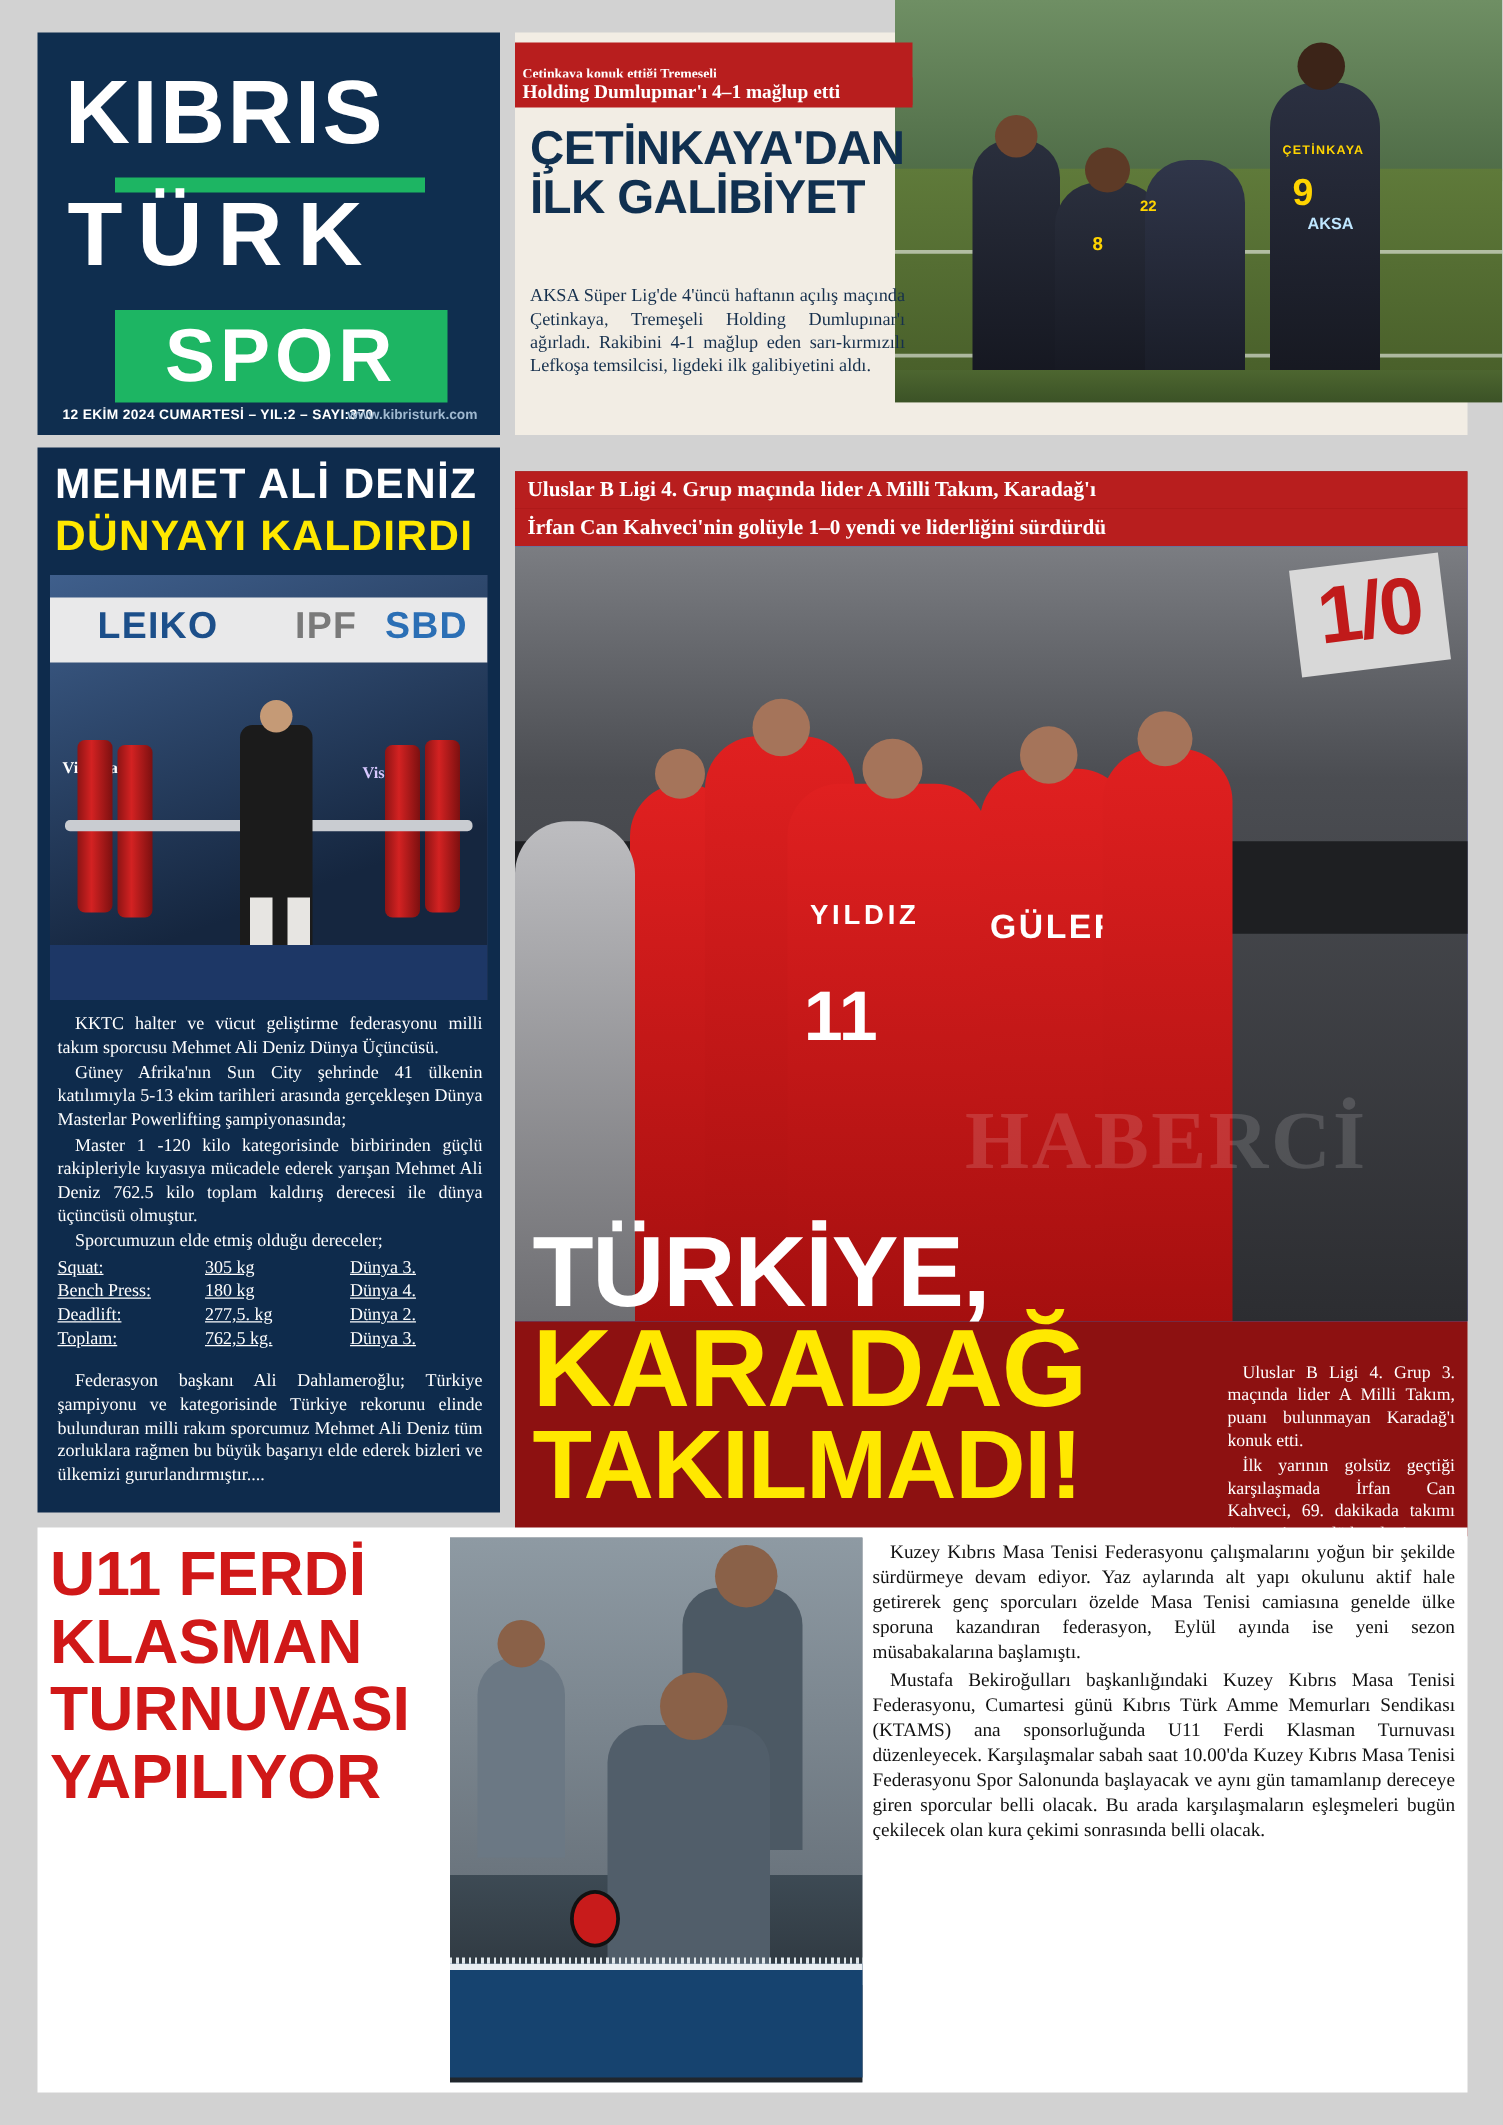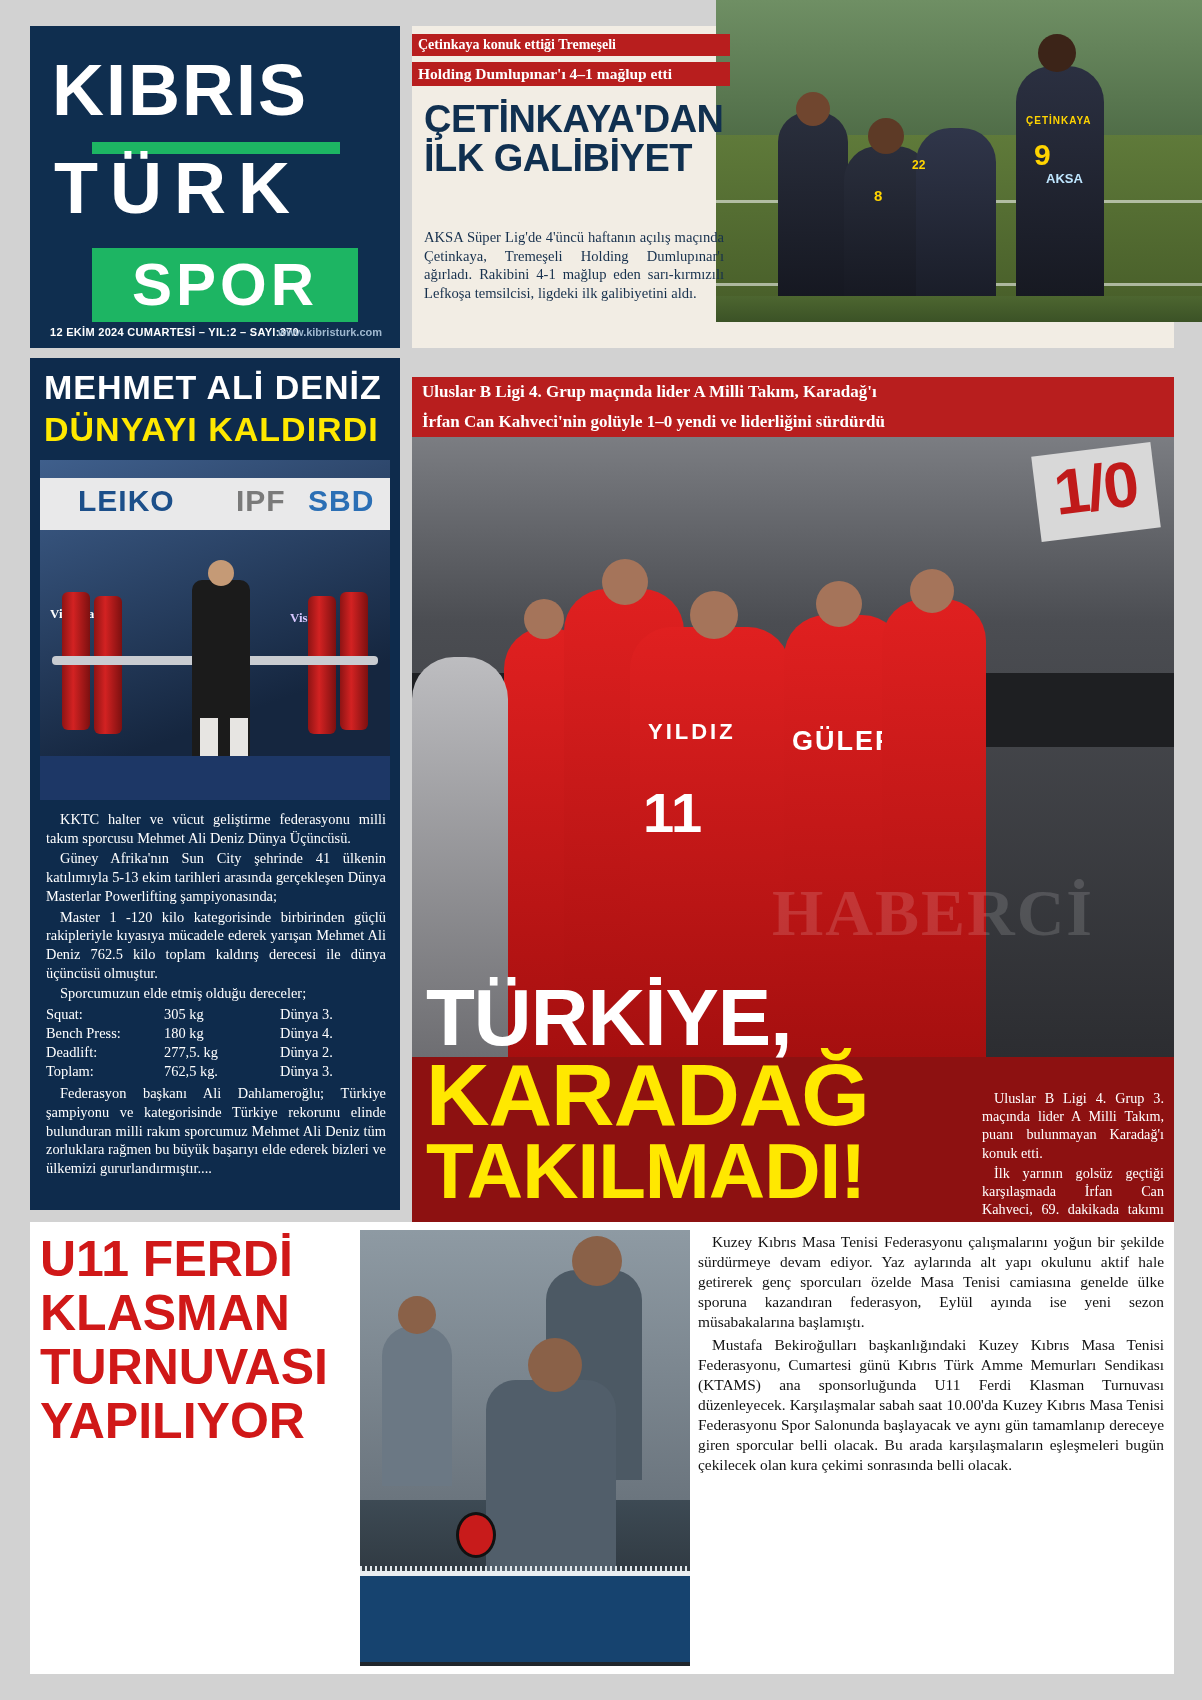--- a/index.html
+++ b/index.html
@@ -20,21 +20,21 @@
   .mh-date{position:absolute;left:20px;top:300px;font-size:11px;color:#ffffff;font-weight:bold;letter-spacing:.3px;}
   .mh-site{position:absolute;right:18px;top:300px;font-size:11px;color:#9fb8cf;font-weight:bold;}
 
   
   #top-right{left:412px;top:26px;width:762px;height:322px;background:#f2ede4;}
   #tr-photo{left:716px;top:0;width:486px;height:322px;}
   .tr-sky{position:absolute;left:0;top:0;width:100%;height:45%;background:linear-gradient(#6f8f64,#4e6b46);}
   .tr-grass{position:absolute;left:0;top:42%;width:100%;height:58%;background:linear-gradient(#5f7a3a,#465c28);}
   .tr-line{position:absolute;left:0;width:100%;height:3px;background:rgba(255,255,255,.55);}
   .kicker{position:absolute;background:#b81e1e;color:#fff;font-weight:bold;}
-  #tr-k1{left:412px;top:34px;width:306px;padding:3px 6px;font-size:14px;font-family:"Liberation Serif",serif;}
+  #tr-k1{left:412px;top:34px;width:306px;padding:19px 6px;font-size:11px;font-family:"Liberation Serif",serif;}
   #tr-k2{left:412px;top:62px;width:306px;padding:3px 6px;font-size:15.5px;font-family:"Liberation Serif",serif;}
   #tr-head{position:absolute;left:424px;top:100px;width:300px;color:#103050;font-weight:bold;font-size:38px;line-height:1.03;letter-spacing:-.5px;}
   #tr-body{position:absolute;left:424px;top:228px;width:300px;font-family:"Liberation Serif",serif;font-size:14.6px;line-height:1.28;color:#16304d;text-align:justify;}
 
   
   #left-story{left:30px;top:358px;width:370px;height:852px;background:#0e2b4c;}
   #ls-title1{position:absolute;left:14px;top:12px;width:344px;color:#fff;font-weight:bold;font-size:34px;letter-spacing:1px;line-height:1;}
   #ls-title2{position:absolute;left:14px;top:54px;width:344px;color:#ffe800;font-weight:bold;font-size:34px;letter-spacing:1px;line-height:1;}
   #ls-photo{left:10px;top:102px;width:350px;height:340px;background:#2a3f63;}
   .ls-bg{position:absolute;left:0;top:0;width:100%;height:100%;background:linear-gradient(160deg,#3f5f8c,#15263f 70%);}
@@ -160,21 +160,21 @@
       <div class="ls-leg" style="left:190px;top:258px;"></div>
       <div class="ls-floor"></div>
     </div>
 
     <div id="ls-body">
       <p>KKTC halter ve vücut geliştirme federasyonu milli takım sporcusu Mehmet Ali Deniz Dünya Üçüncüsü.</p>
       <p>Güney Afrika'nın Sun City şehrinde 41 ülkenin katılımıyla 5-13 ekim tarihleri arasında gerçekleşen Dünya Masterlar Powerlifting şampiyonasında;</p>
       <p>Master 1 -120 kilo kategorisinde birbirinden güçlü rakipleriyle kıyasıya mücadele ederek yarışan Mehmet Ali Deniz 762.5 kilo toplam kaldırış derecesi ile dünya üçüncüsü olmuştur.</p>
       <p>Sporcumuzun elde etmiş olduğu dereceler;</p>
 
-      <div id="ls-table" style="position:relative;left:0;margin:2px 0 3px 0;">
+      <div id="ls-table" style="position:relative;left:0;margin:2px 0 15px 0;text-decoration:underline;">
         <div class="ls-row">
           <div class="c1">Squat:</div>
           <div class="c2">305 kg</div>
           <div class="c3">Dünya 3.</div>
         </div>
         <div class="ls-row">
           <div class="c1">Bench Press:</div>
           <div class="c2">180 kg</div>
           <div class="c3">Dünya 4.</div>
         </div>

